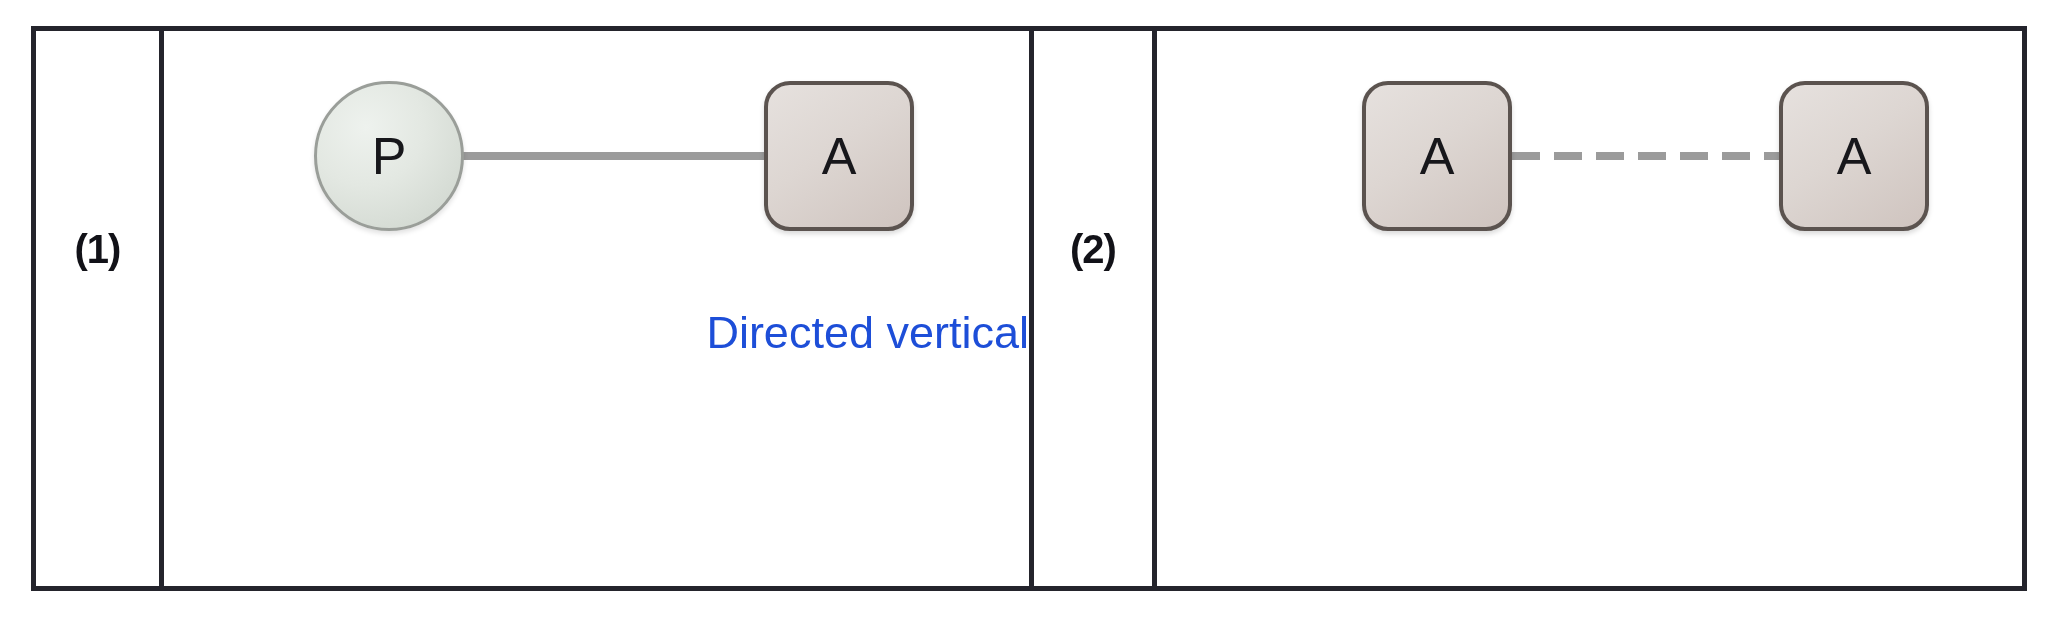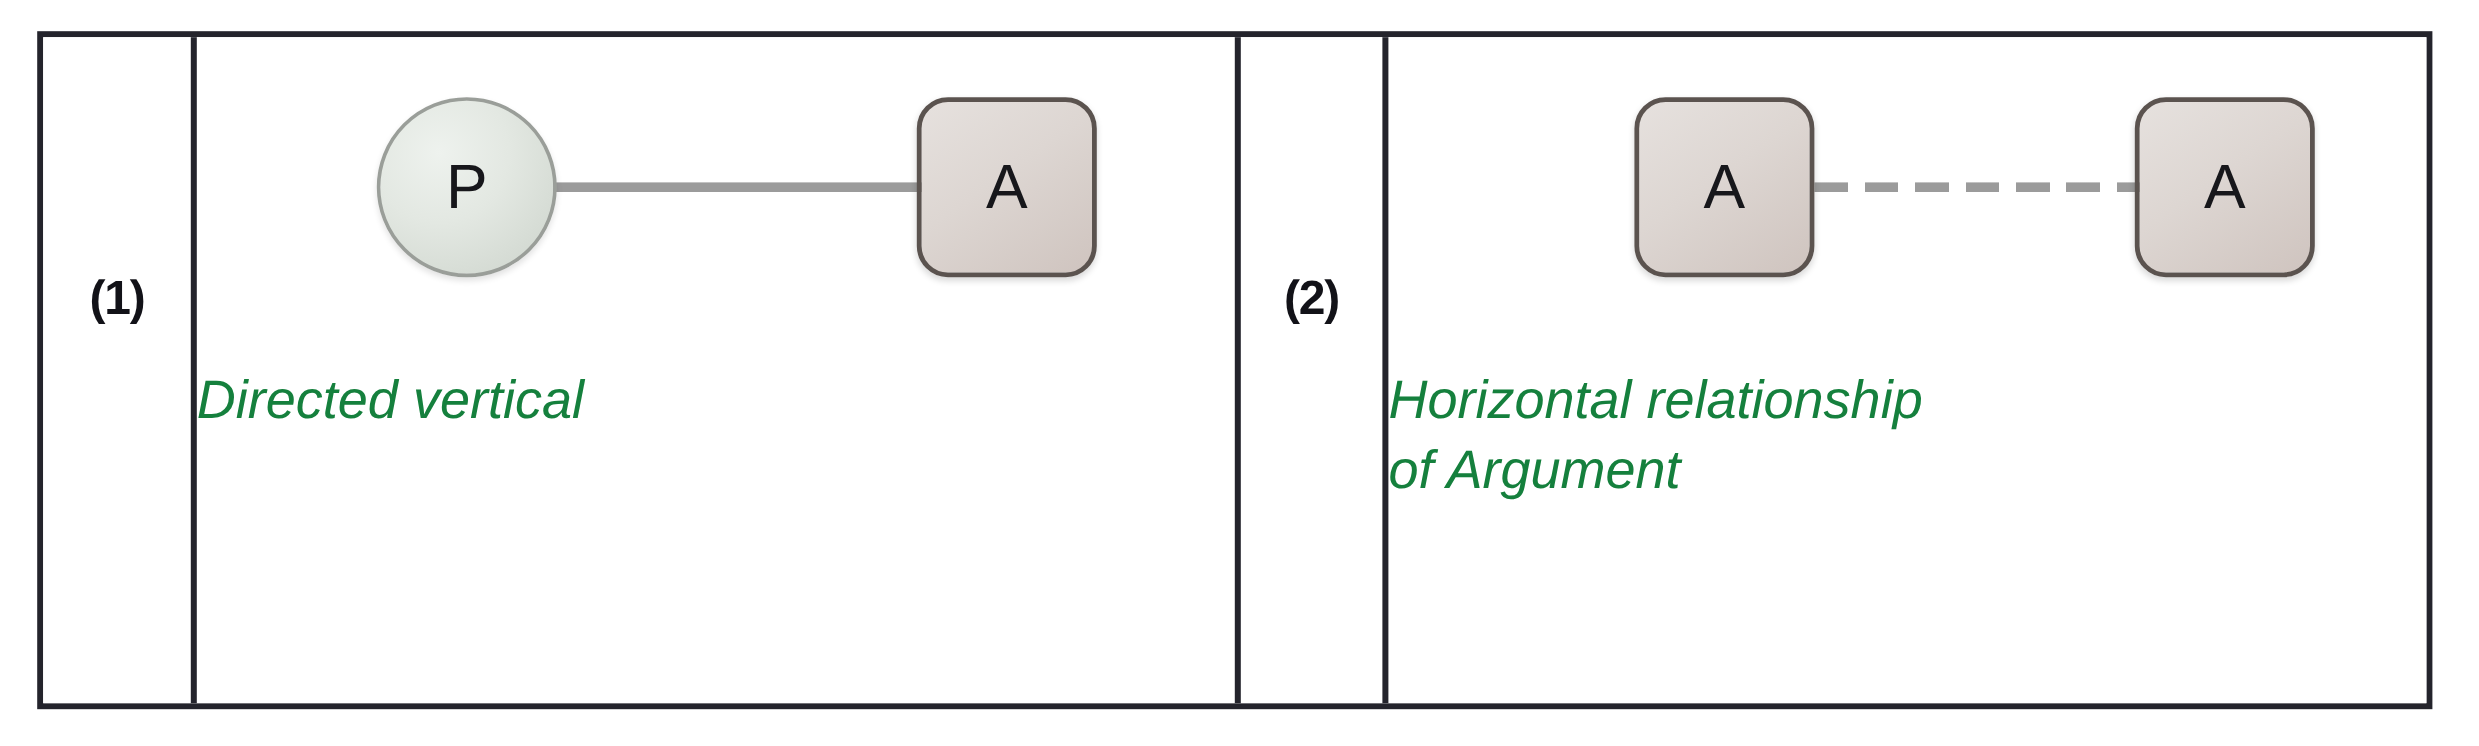--- a/index.html
+++ b/index.html
@@ -116,26 +116,25 @@
         to right,
         #9b9b9b 0px, #9b9b9b 28px,
         rgba(0,0,0,0) 28px, rgba(0,0,0,0) 42px);
   }
 
   
   .caption {
     position: absolute;
     left: 0; right: 0;
     top: 272px;
-    text-align: left;
+    text-align: right;
     font-size: 45px;
     line-height: 1.32;
-    color: #15803d;
+    color: #1d4ed8;
     font-family: "Liberation Sans", sans-serif;
-    font-style: italic;
   }
   .caption .line { display: block; }
 </style>
 </head>
 <body>
 
 <div id="figure-frame">
 
   <div class="cell label-cell">
     <div class="index-label">(1)</div>
@@ -179,21 +178,17 @@
         <div class="node-box" style="left: 205px; top: 50px;">
           <span>A</span>
         </div>
 
         <div class="node-box" style="left: 622px; top: 50px;">
           <span>A</span>
         </div>
 
       </div>
 
-      <div class="caption">
-        <span class="line">Horizontal relationship</span>
-        <span class="line">of Argument</span>
-      </div>
 
     </div>
   </div>
 
 </div>
 
 </body></html>

